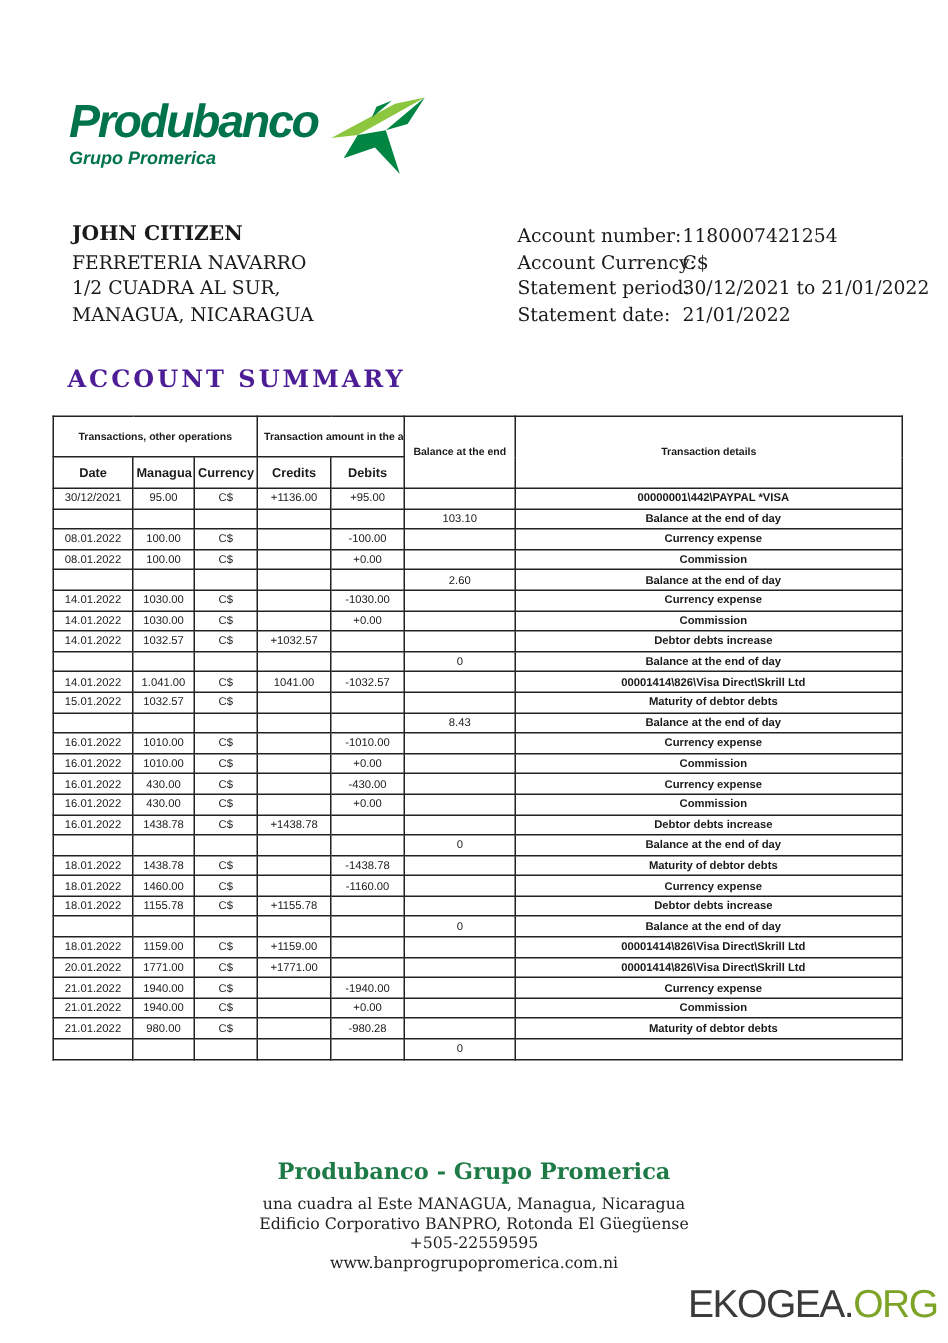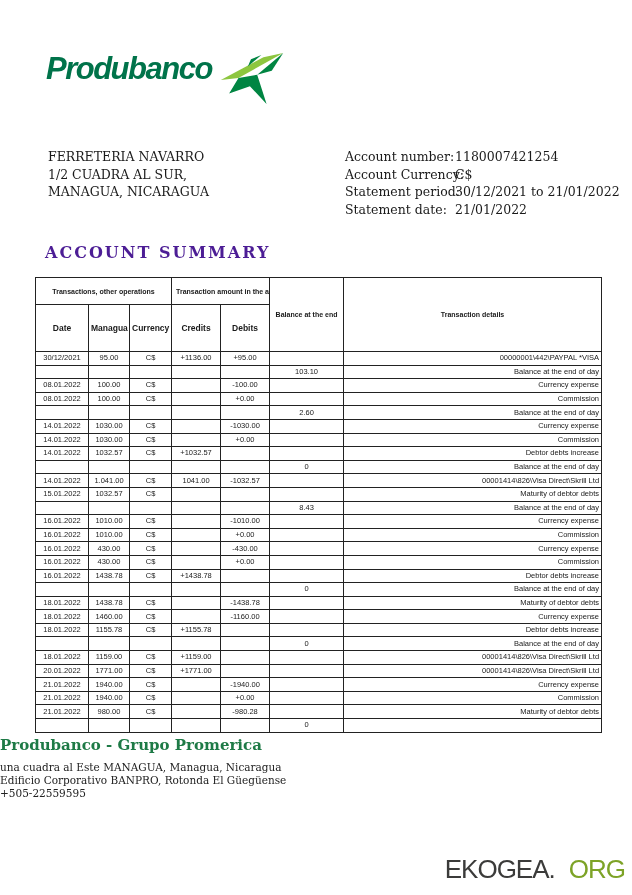--- a/index.html
+++ b/index.html
@@ -11,68 +11,70 @@
     --watermark-green:#7da327;
     --ink:#1a1a1a;
     --grid:#222;
   }
   html,body{margin:0;padding:0;background:#fff;}
   .page{
     position:relative;width:632px;height:895px;background:#fff;overflow:hidden;
     font-family:"Liberation Sans",sans-serif;color:var(--ink);
   }
   
-  .logo-row{position:absolute;left:46px;top:52px;display:flex;align-items:flex-start;}
+  .logo-row{position:absolute;left:46px;top:64px;display:flex;align-items:flex-start;}
   .brand{display:block;font:italic 700 31px/34px "Liberation Sans",sans-serif;letter-spacing:-1.5px;color:var(--brand-green);}
   .subbrand{display:block;font:italic 700 12px/14px "Liberation Sans",sans-serif;color:var(--brand-green);margin-top:0;}
   .star-svg{width:64px;height:52px;margin-left:8px;margin-top:1px;}
   .star-light{fill:var(--star-light);}
   .star-dark{fill:var(--star-dark);}
   
   .holder{position:absolute;left:48px;top:148px;font-family:"DejaVu Serif",serif;font-size:12.5px;line-height:17.5px;}
   .holder-name{font-weight:700;font-size:13.5px;}
   .acct-info{position:absolute;left:345px;top:148px;font-family:"DejaVu Serif",serif;font-size:12.5px;line-height:17.5px;}
   .info-row{white-space:nowrap;}
   .info-label{display:inline-block;width:110px;}
   
   .summary-title{position:absolute;left:45px;top:243px;margin:0;font-family:"DejaVu Serif",serif;font-weight:700;font-size:16px;letter-spacing:2px;color:#4c1d95;}
   
   table.summary{position:absolute;left:35px;top:277px;width:566px;border-collapse:collapse;table-layout:fixed;}
   table.summary th,table.summary td{border:1px solid var(--grid);overflow:hidden;white-space:nowrap;}
   th.group{font:700 7px/9px "Liberation Sans",sans-serif;height:24px;text-align:center;padding:1px 4px;white-space:normal;}
-  th.sub{font:700 8.5px/11px "Liberation Sans",sans-serif;height:12px;text-align:center;padding:17px 2px;}
+  th.sub{font:700 8.5px/11px "Liberation Sans",sans-serif;height:12px;text-align:center;padding:4px 2px;}
   td{font:400 7.5px/10px "Liberation Sans",sans-serif;height:12.6px;padding:0 2px;text-align:center;}
-  td.c-details{text-align:right;padding-left:8px;}
-  
-  .footer{position:absolute;left:0;right:0;top:736px;}
+  td.c-details{text-align:center;padding-left:8px;font-weight:bold;}
+  
+  .footer{position:absolute;left:0;right:0;top:772px;text-align:center;}
   .footer-title{margin:0 0 7px 0;font-family:"DejaVu Serif",serif;font-weight:700;font-size:15px;color:var(--footer-green);}
   .footer-line{font-family:"DejaVu Serif",serif;font-size:10.5px;line-height:13px;color:#222;}
   
   .watermark{position:absolute;right:7px;top:854px;font:400 26px/30px "Liberation Sans",sans-serif;letter-spacing:-1px;}
   .wm-dark{color:var(--watermark-dark);}
-  .wm-green{color:var(--watermark-green);margin-left:14px;}
+  .wm-green{color:var(--watermark-green);}
 </style>
 </head>
 <body>
 
 <div class="page">
 
   <div class="logo-row">
     <div class="logo-text">
       <span class="brand">Produbanco</span>
+      <span class="subbrand">Grupo Promerica</span>
     </div>
     <svg class="star-svg" viewBox="0 0 120 100" aria-hidden="true">
       <polygon class="star-light" points="0,52 82,8 120,0 34,48"></polygon>
       <polygon class="star-dark" points="120,0 70,42 98,34"></polygon>
       <polygon class="star-dark" points="58,12 78,4 52,26"></polygon>
       <polygon class="star-dark" points="34,48 70,42 88,98 56,64 16,78"></polygon>
     </svg>
   </div>
 
   <div class="holder">
+    <div class="holder-name">JOHN CITIZEN</div>
     <div>
         <div class="holder-line">FERRETERIA NAVARRO</div>
         <div class="holder-line">1/2 CUADRA AL SUR,</div>
         <div class="holder-line">MANAGUA, NICARAGUA</div>
       </div>
   </div>
 
   <div class="acct-info">
       <div class="info-row">
     <span class="info-label">Account number:</span><span class="info-value">1180007421254</span>
@@ -370,20 +372,21 @@
   </tr>
       </tbody>
   </table>
 
   <div class="footer">
     <p class="footer-title">Produbanco - Grupo Promerica</p>
     <div>
         <div class="footer-line">una cuadra al Este MANAGUA, Managua, Nicaragua</div>
         <div class="footer-line">Edificio Corporativo BANPRO, Rotonda El Güegüense</div>
         <div class="footer-line">+505-22559595</div>
+        <div class="footer-line">www.banprogrupopromerica.com.ni</div>
       </div>
   </div>
 
   <div class="watermark">
     <span class="wm-dark">EKOGEA.</span><span class="wm-green">ORG</span>
   </div>
 
 </div>
 
 </body></html>

